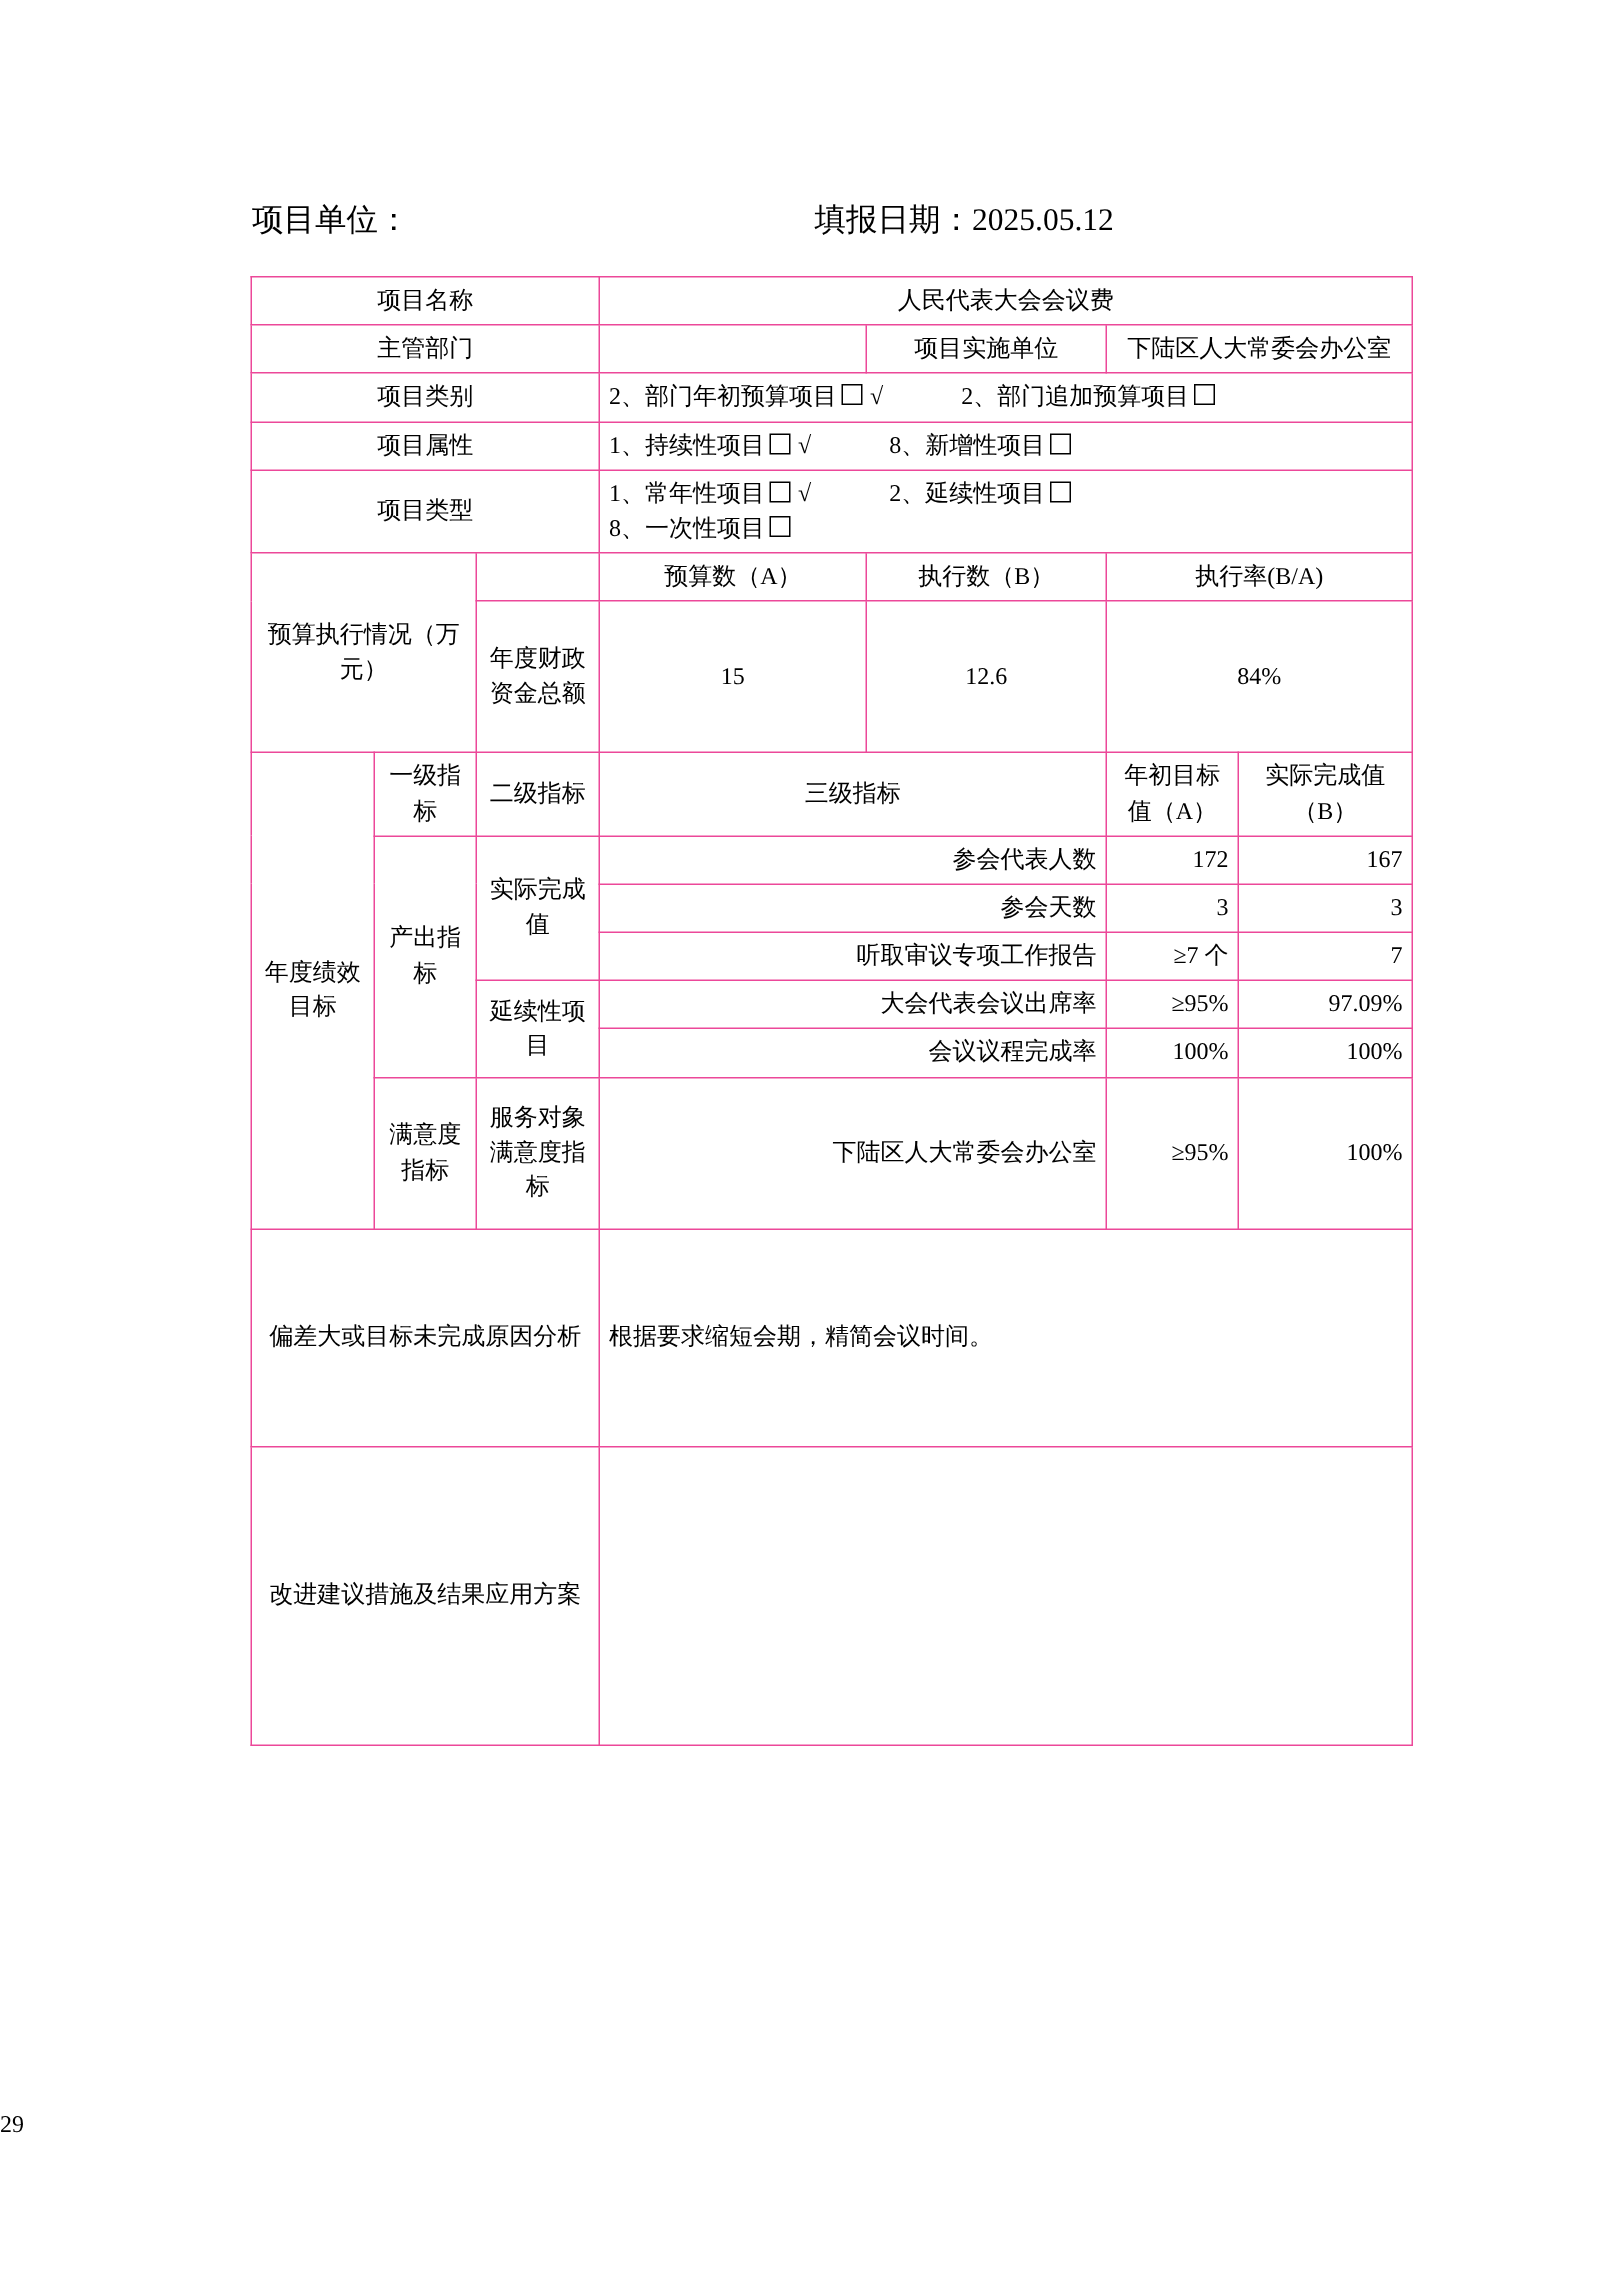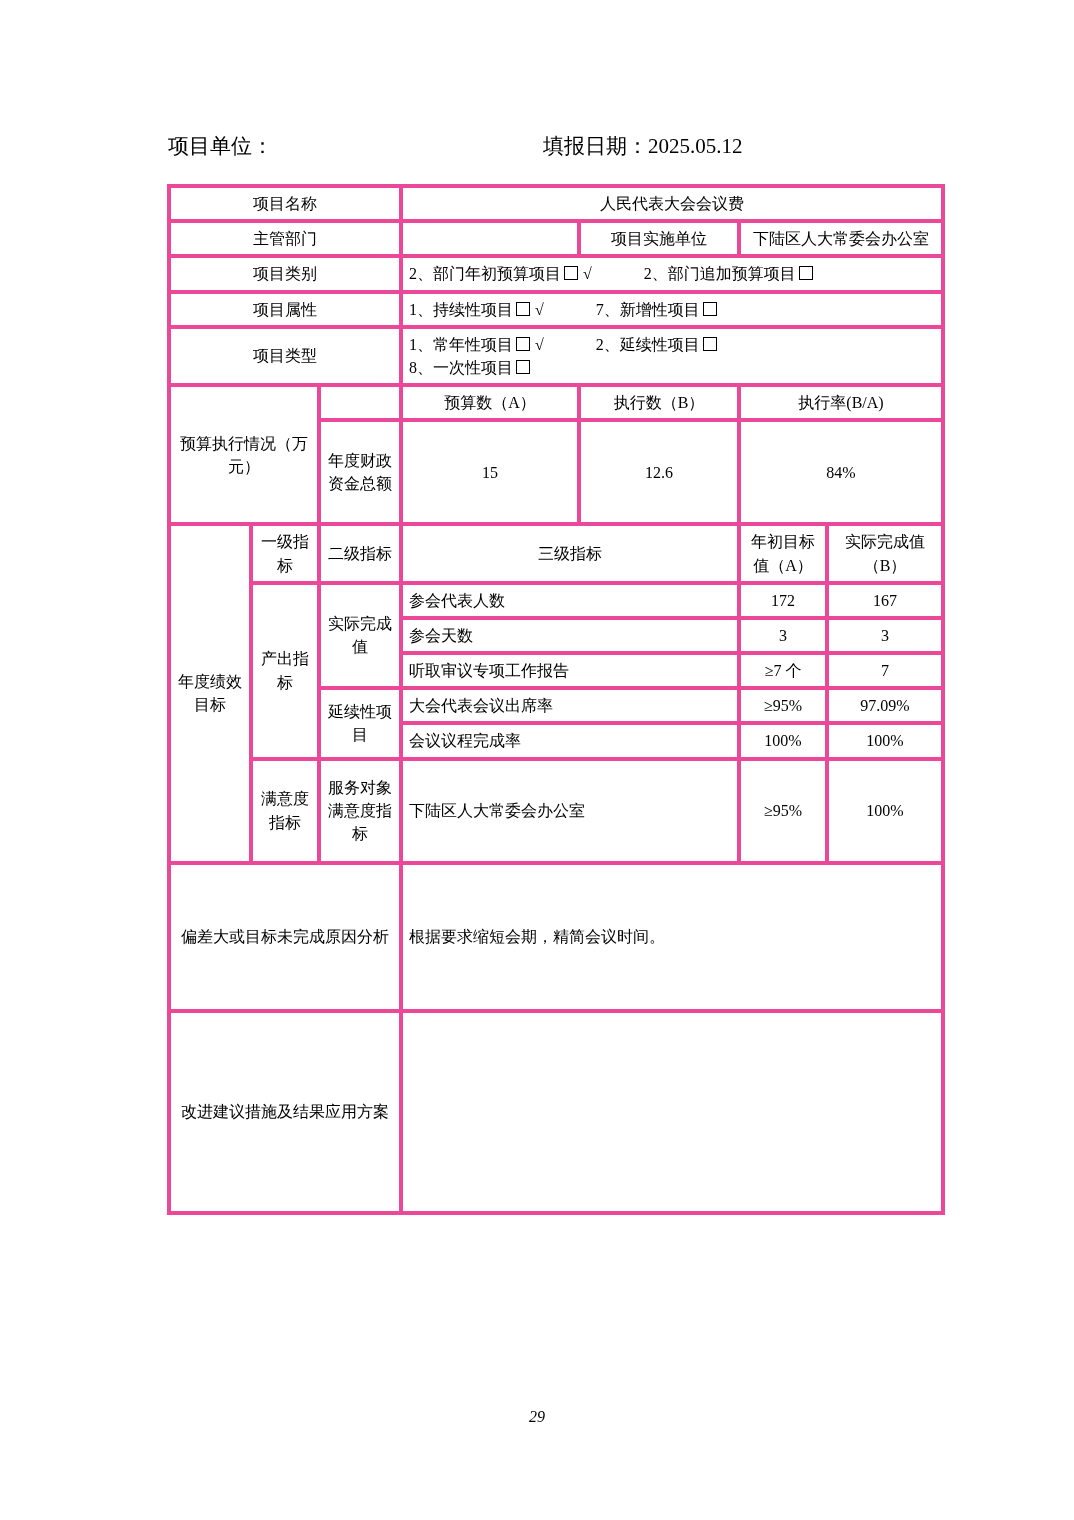--- a/index.html
+++ b/index.html
@@ -39,21 +39,21 @@
   table.form {
     position: absolute;
     top: 184px;
     left: 167px;
     width: 746px;
     border-collapse: collapse;
     table-layout: fixed;
     font-size: 16px;
   }
   table.form td {
-    border: 4px solid #ec4899;
+    border: 1px solid #ec4899;
     padding: 4px 6px;
     vertical-align: middle;
     line-height: 1.45;
   }
   .c { text-align: center; }
   .l { text-align: left; }
   .opt-line {
     display: block;
   }
   .checkbox {
@@ -71,25 +71,23 @@
   .gap {
     display: inline-block;
     width: 52px;
   }
   .tall-1 { height: 92px; }
   .pagenum {
     position: absolute;
     top: 1408px;
     left: 0;
     width: 1074px;
-    text-align: center;
     font-size: 16px;
-    font-style: italic;
-  }
-  .small-pad { padding: 2px 6px; }
+  }
+  .small-pad { padding: 2px 6px; text-align: right; }
 </style>
 </head>
 <body>
 
 <div class="page">
 
   <div class="header-row">
     <span class="header-unit">项目单位：</span>
     <span class="header-date">填报日期：2025.05.12</span>
   </div>
@@ -121,21 +119,21 @@
       <tr>
         <td class="c" colspan="3">项目类别</td>
         <td class="l" colspan="4">
           <span>2、部门年初预算项目</span><span class="checkbox"></span><span class="tick">√</span><span class="gap"></span><span>2、部门追加预算项目</span><span class="checkbox"></span>
         </td>
       </tr>
 
       <tr>
         <td class="c" colspan="3">项目属性</td>
         <td class="l" colspan="4">
-          <span>1、持续性项目</span><span class="checkbox"></span><span class="tick">√</span><span class="gap"></span><span>7、新增性项目</span><span class="checkbox"></span>
+          <span>1、持续性项目</span><span class="checkbox"></span><span class="tick">√</span><span class="gap"></span><span>8、新增性项目</span><span class="checkbox"></span>
         </td>
       </tr>
 
       <tr>
         <td class="c" colspan="3">项目类型</td>
         <td class="l" colspan="4">
           <span class="opt-line">
             <span>1、常年性项目</span><span class="checkbox"></span><span class="tick">√</span><span class="gap"></span><span>2、延续性项目</span><span class="checkbox"></span>
           </span>
           <span class="opt-line">

